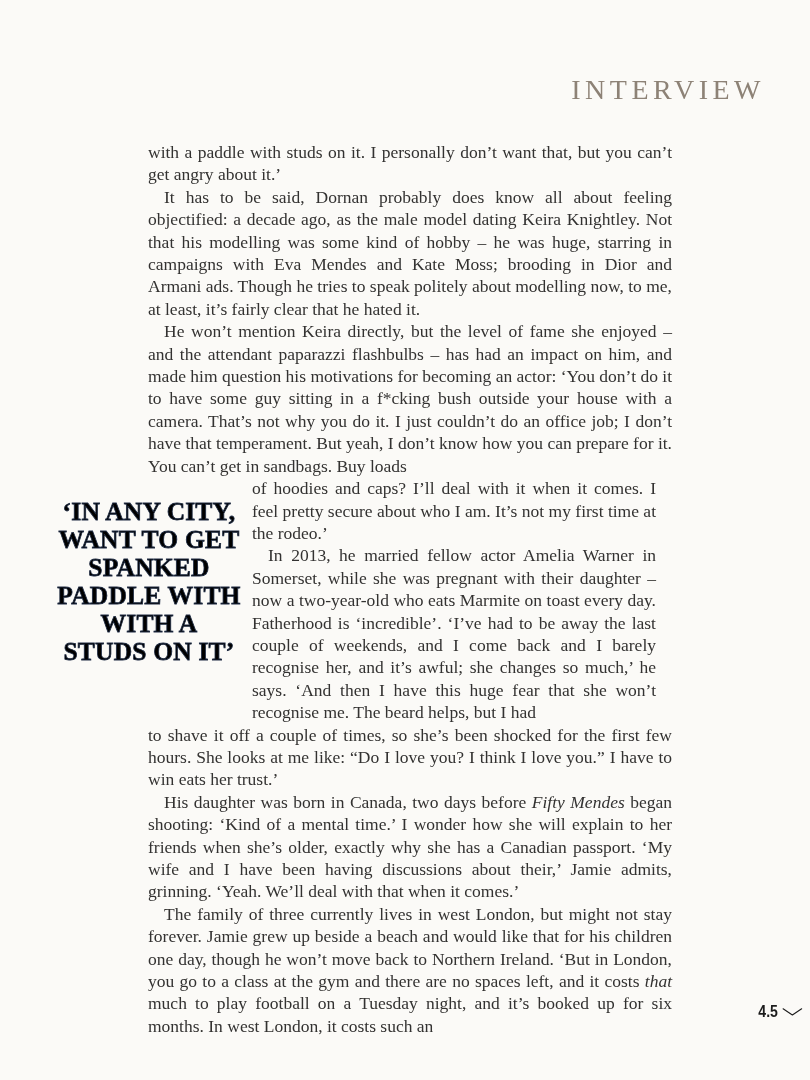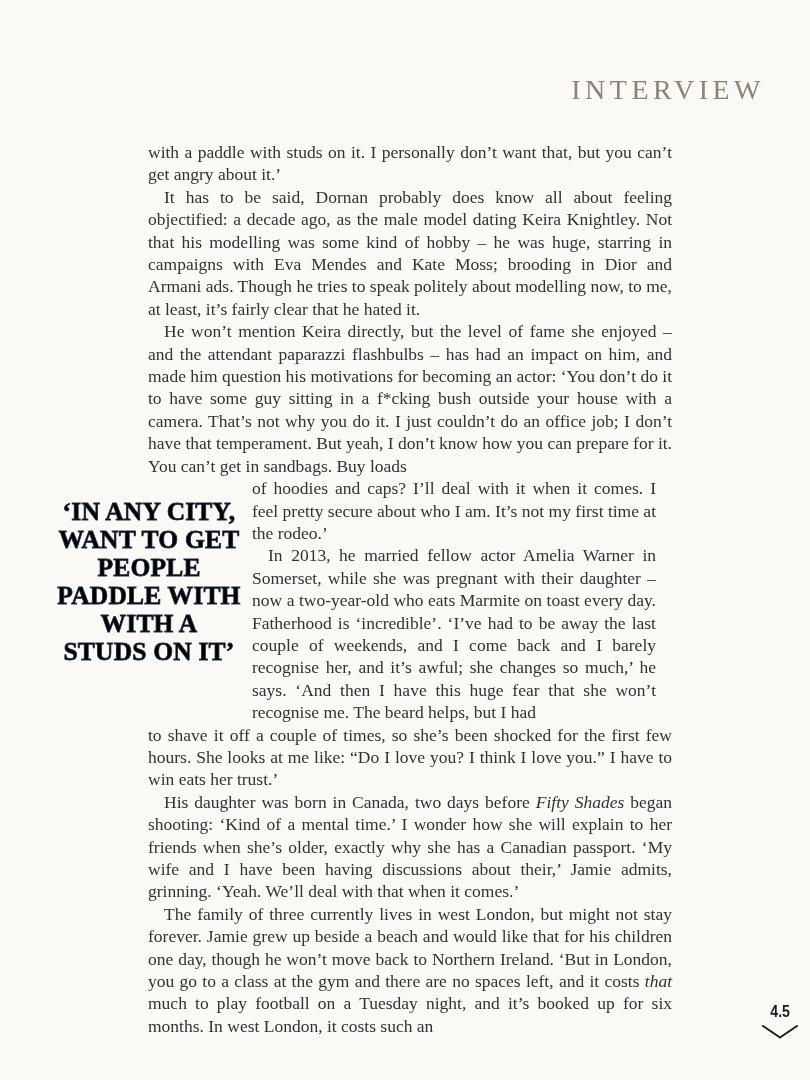--- a/index.html
+++ b/index.html
@@ -55,21 +55,20 @@
   .col2 {
     margin-left: 0;
     width: 404px;
   }
   .footer {
     position: absolute;
     top: 1003px;
     right: 7px;
     width: 46px;
     display: flex;
-    flex-direction: column;
     align-items: center;
     gap: 3px;
   }
   .page-number {
     font-family: "Liberation Sans", sans-serif;
     font-weight: bold;
     font-size: 16px;
     color: #1c1c1c;
     transform: scaleX(0.88);
   }
@@ -88,34 +87,34 @@
     <div class="sec1">
       <p class="no-indent">with a paddle with studs on it. I personally don’t want that, but you can’t get angry about it.’</p>
       <p>It has to be said, Dornan probably does know all about feeling objectified: a decade ago, as the male model dating Keira Knightley. Not that his modelling was some kind of hobby – he was huge, starring in campaigns with Eva Mendes and Kate Moss; brooding in Dior and Armani ads. Though he tries to speak politely about modelling now, to me, at least, it’s fairly clear that he hated it.</p>
       <p>He won’t mention Keira directly, but the level of fame she enjoyed – and the attendant paparazzi flashbulbs – has had an impact on him, and made him question his motivations for becoming an actor: ‘You don’t do it to have some guy sitting in a f*cking bush outside your house with a camera. That’s not why you do it. I just couldn’t do an office job; I don’t have that temperament. But yeah, I don’t know how you can prepare for it. You can’t get in sandbags. Buy loads</p>
     </div>
 
     <div class="sec2">
       <div class="pull-quote">
         <div>‘IN ANY CITY,</div>
         <div>WANT TO GET</div>
-        <div>PEOPLE</div>
+        <div>SPANKED</div>
         <div>PADDLE WITH</div>
         <div>WITH A</div>
         <div>STUDS ON IT’</div>
       </div>
       <div class="col2">
         <p class="no-indent">of hoodies and caps? I’ll deal with it when it comes. I feel pretty secure about who I am. It’s not my first time at the rodeo.’</p>
         <p>In 2013, he married fellow actor Amelia Warner in Somerset, while she was pregnant with their daughter – now a two-year-old who eats Marmite on toast every day. Fatherhood is ‘incredible’. ‘I’ve had to be away the last couple of weekends, and I come back and I barely recognise her, and it’s awful; she changes so much,’ he says. ‘And then I have this huge fear that she won’t recognise me. The beard helps, but I had</p>
       </div>
     </div>
 
     <div class="sec3">
       <p class="no-indent">to shave it off a couple of times, so she’s been shocked for the first few hours. She looks at me like: “Do I love you? I think I love you.” I have to win eats her trust.’</p>
-      <p><span>His daughter was born in Canada, two days before </span><span class="ital">Fifty Shades</span><span> began shooting: ‘Kind of a mental time.’ I wonder how she will explain to her friends when she’s older, exactly why she has a Canadian passport. ‘My wife and I have been having discussions about their,’ Jamie admits, grinning. ‘Yeah. We’ll deal with that when it comes.’</span></p>
+      <p><span>His daughter was born in Canada, two days before </span><span class="ital">Fifty Mendes</span><span> began shooting: ‘Kind of a mental time.’ I wonder how she will explain to her friends when she’s older, exactly why she has a Canadian passport. ‘My wife and I have been having discussions about their,’ Jamie admits, grinning. ‘Yeah. We’ll deal with that when it comes.’</span></p>
       <p><span>The family of three currently lives in west London, but might not stay forever. Jamie grew up beside a beach and would like that for his children one day, though he won’t move back to Northern Ireland. ‘But in London, you go to a class at the gym and there are no spaces left, and it costs </span><span class="ital">that</span><span> much to play football on a Tuesday night, and it’s booked up for six months. In west London, it costs such an</span></p>
     </div>
 
   </div>
 
   <div class="footer">
     <div class="page-number">4.5</div>
     <svg class="chevron" width="38" height="16" viewBox="0 0 38 16">
       <path d="M2 2 L19 13.5 L36 2" stroke="#1c1c1c" stroke-width="2" fill="none" stroke-linecap="round" stroke-linejoin="round"></path>
     </svg>

